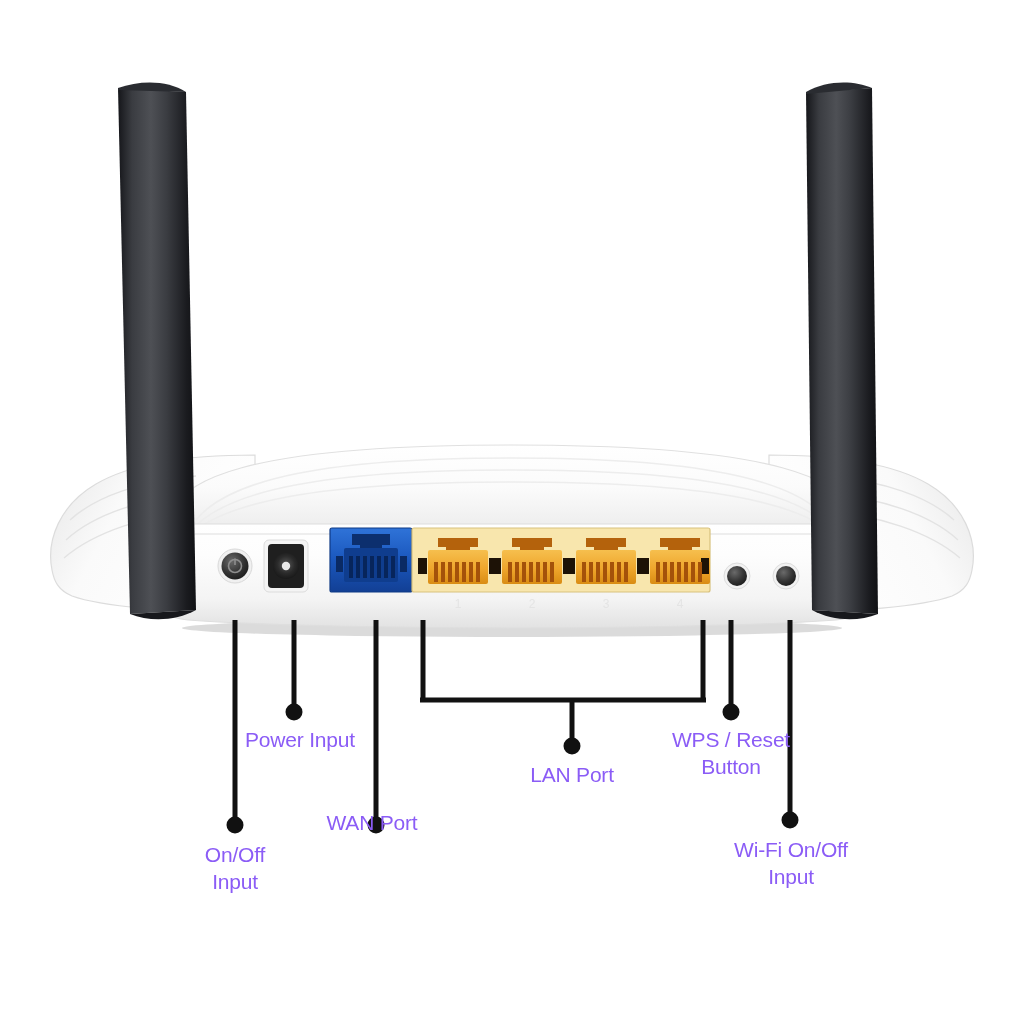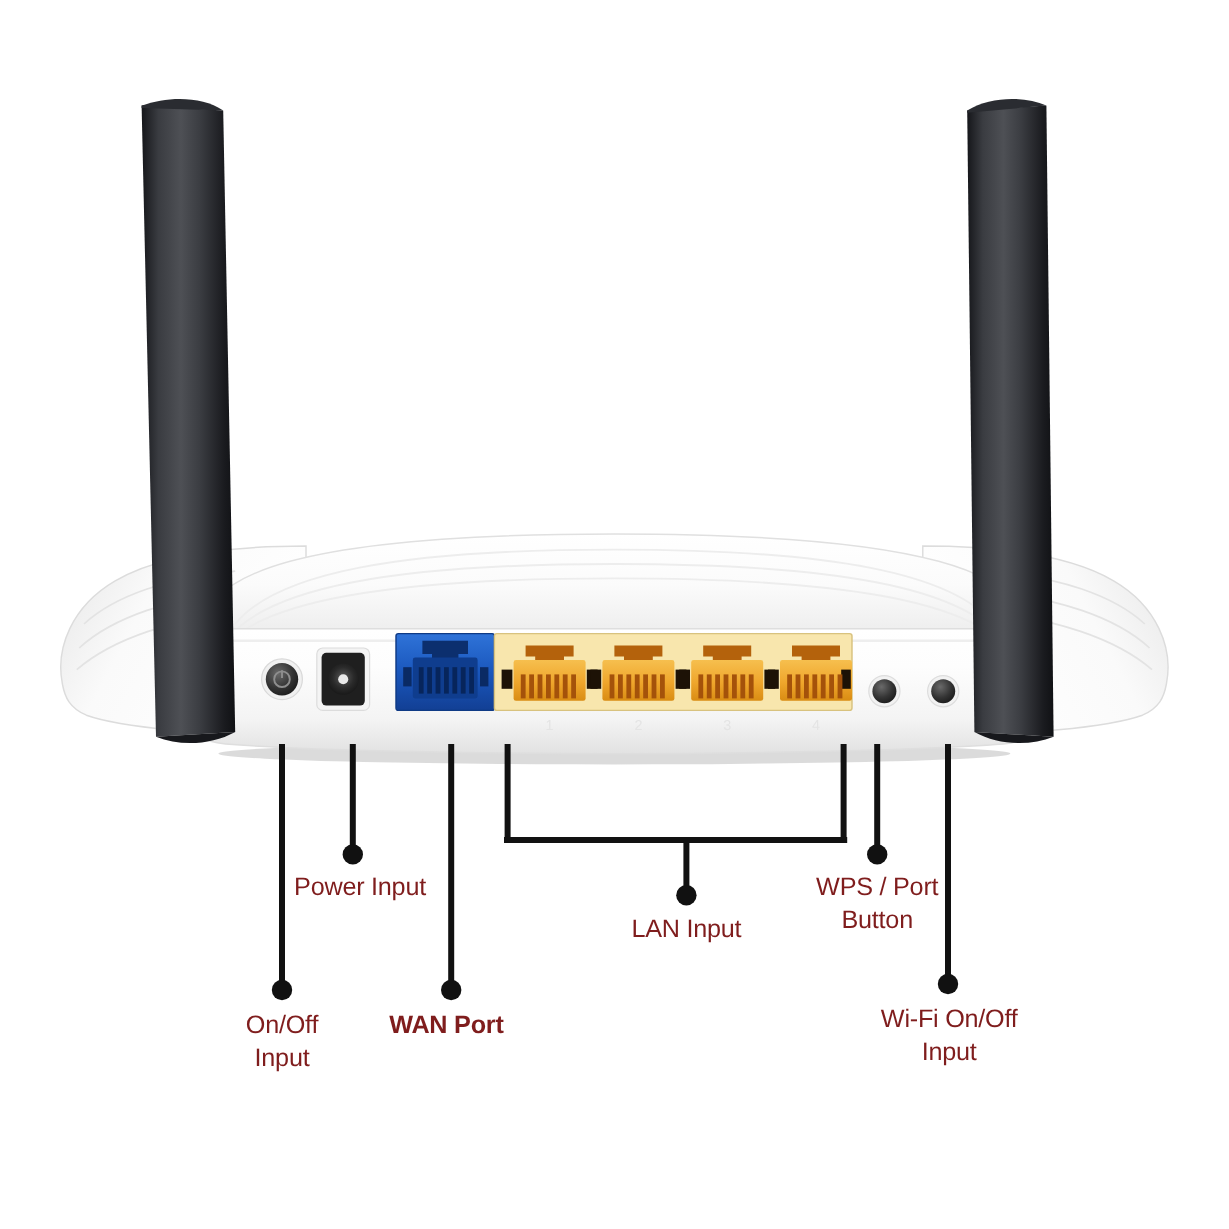--- a/index.html
+++ b/index.html
@@ -12,21 +12,21 @@
     width: 1024px;
     height: 1024px;
     background: #ffffff;
     overflow: hidden;
     font-family: "Liberation Sans", sans-serif;
   }
   #diagram { position: absolute; inset: 0; }
 
   .label {
     position: absolute;
-    color: #7f1d1d;
+    color: #8b5cf6;
     font-family: "Liberation Sans", sans-serif;
     font-size: 21px;
     line-height: 27px;
     text-align: center;
     white-space: pre-line;
     letter-spacing: -0.2px;
     font-weight: 400;
   }
   .label-center { transform: translateX(-50%); }
 </style>
@@ -274,23 +274,23 @@
       <circle cx="731" cy="712" r="8.5"></circle>
       <circle cx="790" cy="820" r="8.5"></circle>
     </g>
   </svg>
 
   <div class="label label-center" style="left:235px; top:841px;">On/Off
 Input</div>
 
   <div class="label label-center" style="left:300px; top:726px;">Power Input</div>
 
-  <div class="label label-center" style="left:372px; top:841px;font-weight:bold;">WAN Port</div>
-
-  <div class="label label-center" style="left:572px; top:761px;">LAN Input</div>
-
-  <div class="label label-center" style="left:731px; top:726px;">WPS / Port
+  <div class="label label-center" style="left:372px; top:809px;">WAN Port</div>
+
+  <div class="label label-center" style="left:572px; top:761px;">LAN Port</div>
+
+  <div class="label label-center" style="left:731px; top:726px;">WPS / Reset
 Button</div>
 
   <div class="label label-center" style="left:791px; top:836px;">Wi-Fi On/Off
 Input</div>
 
 </div>
 
 </body></html>

